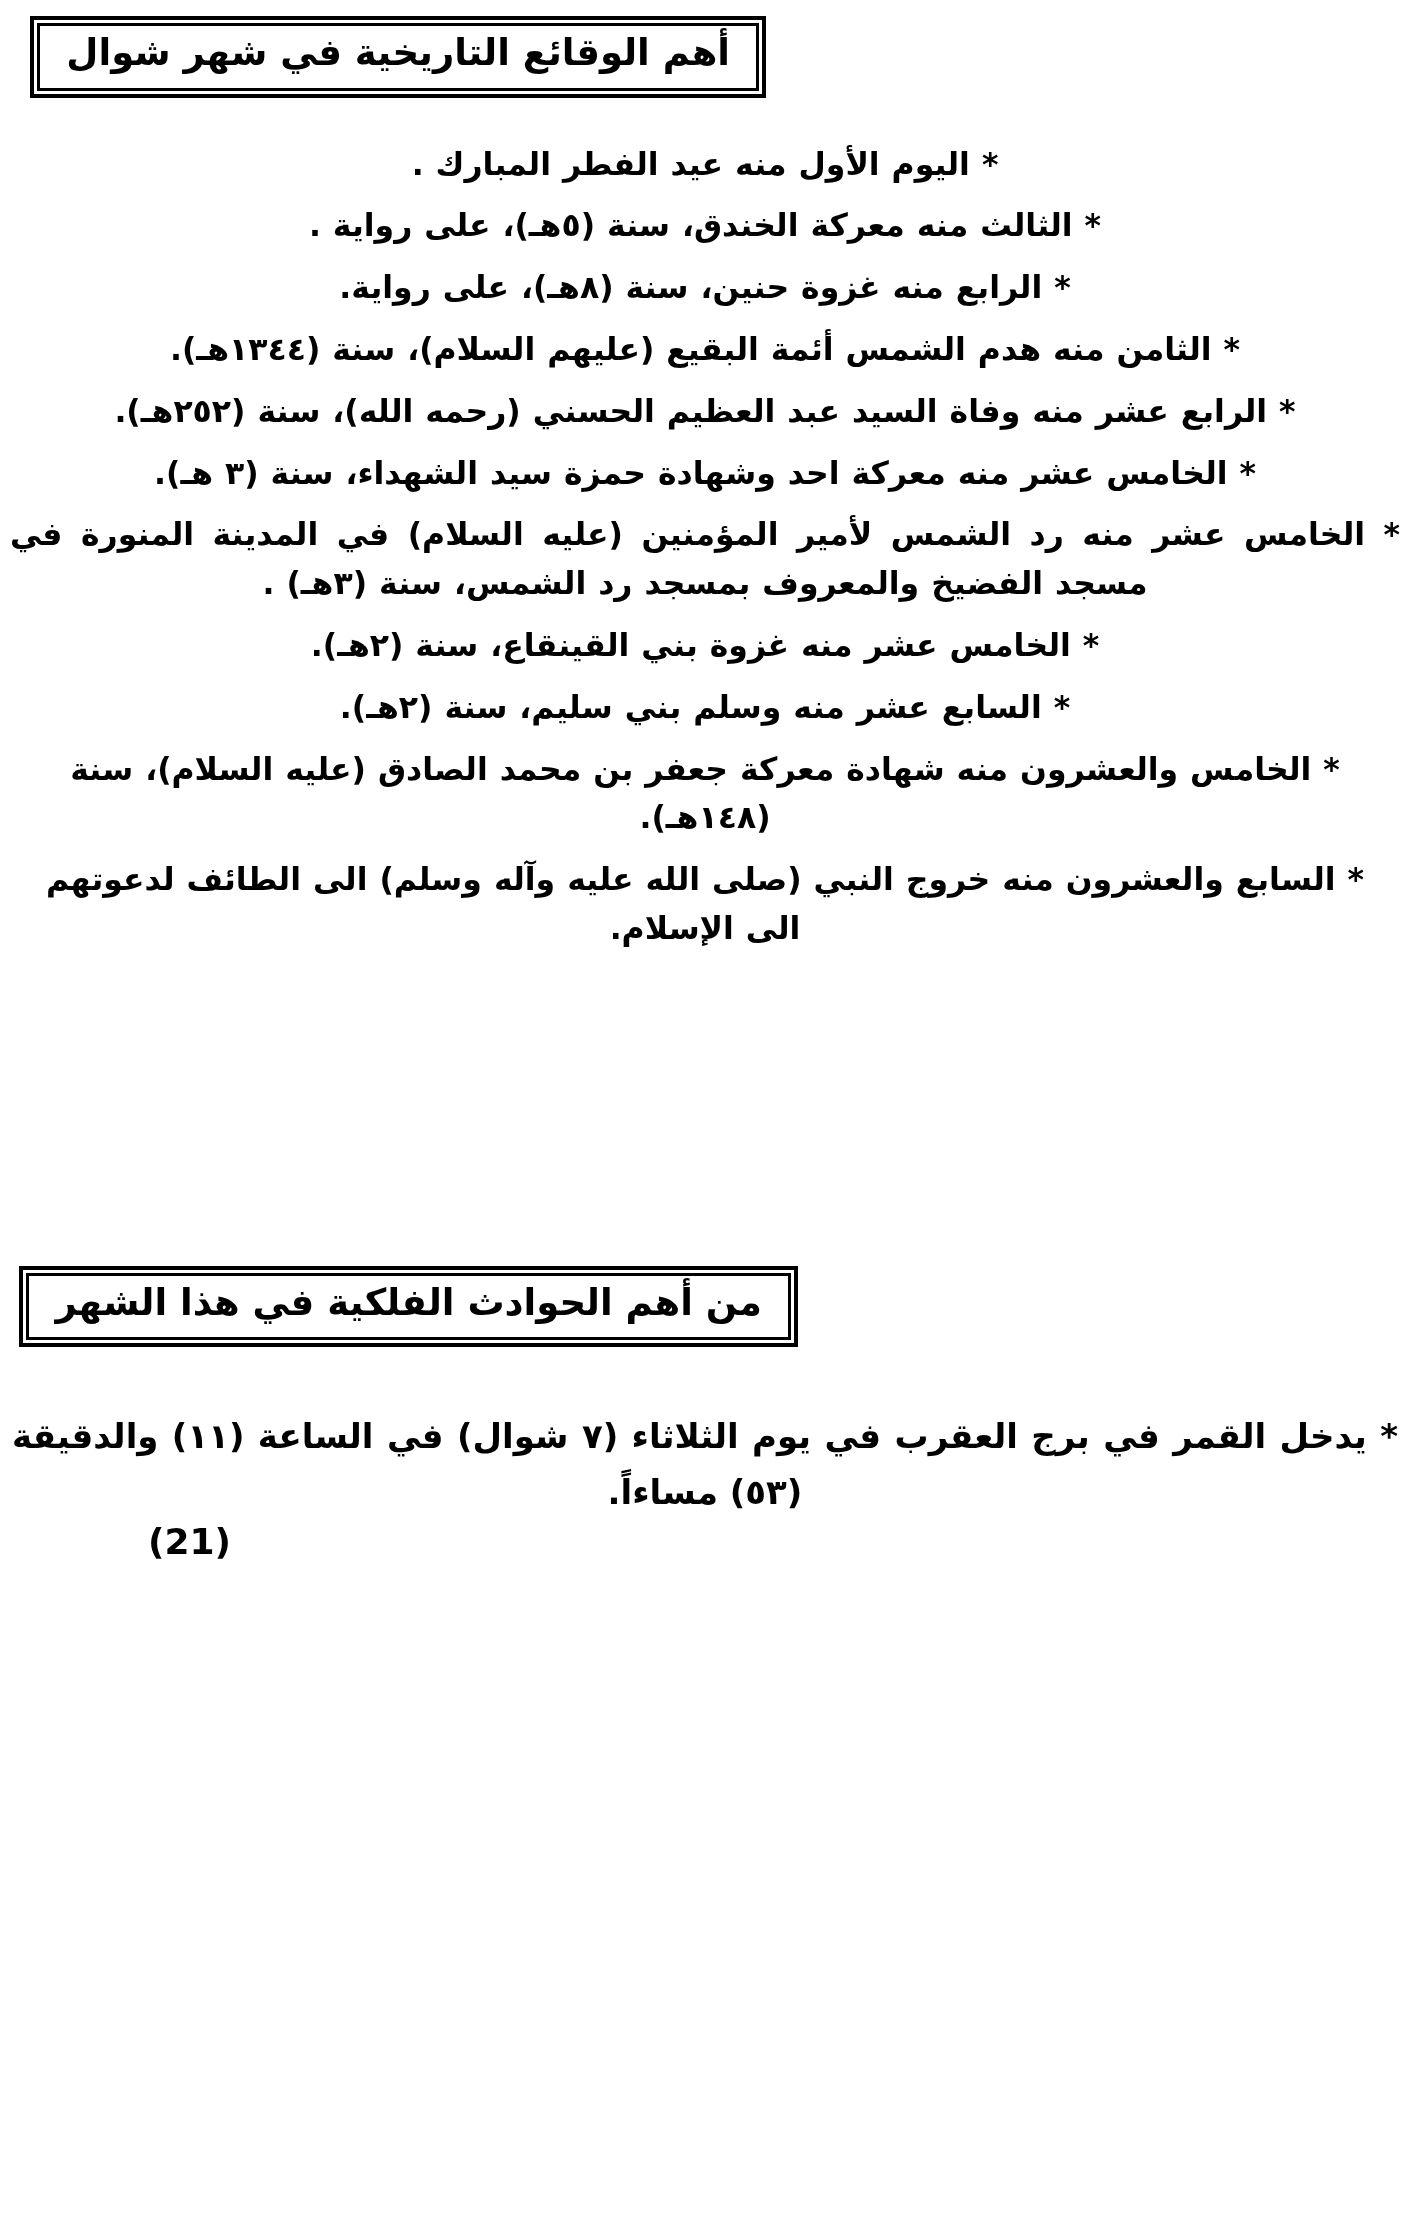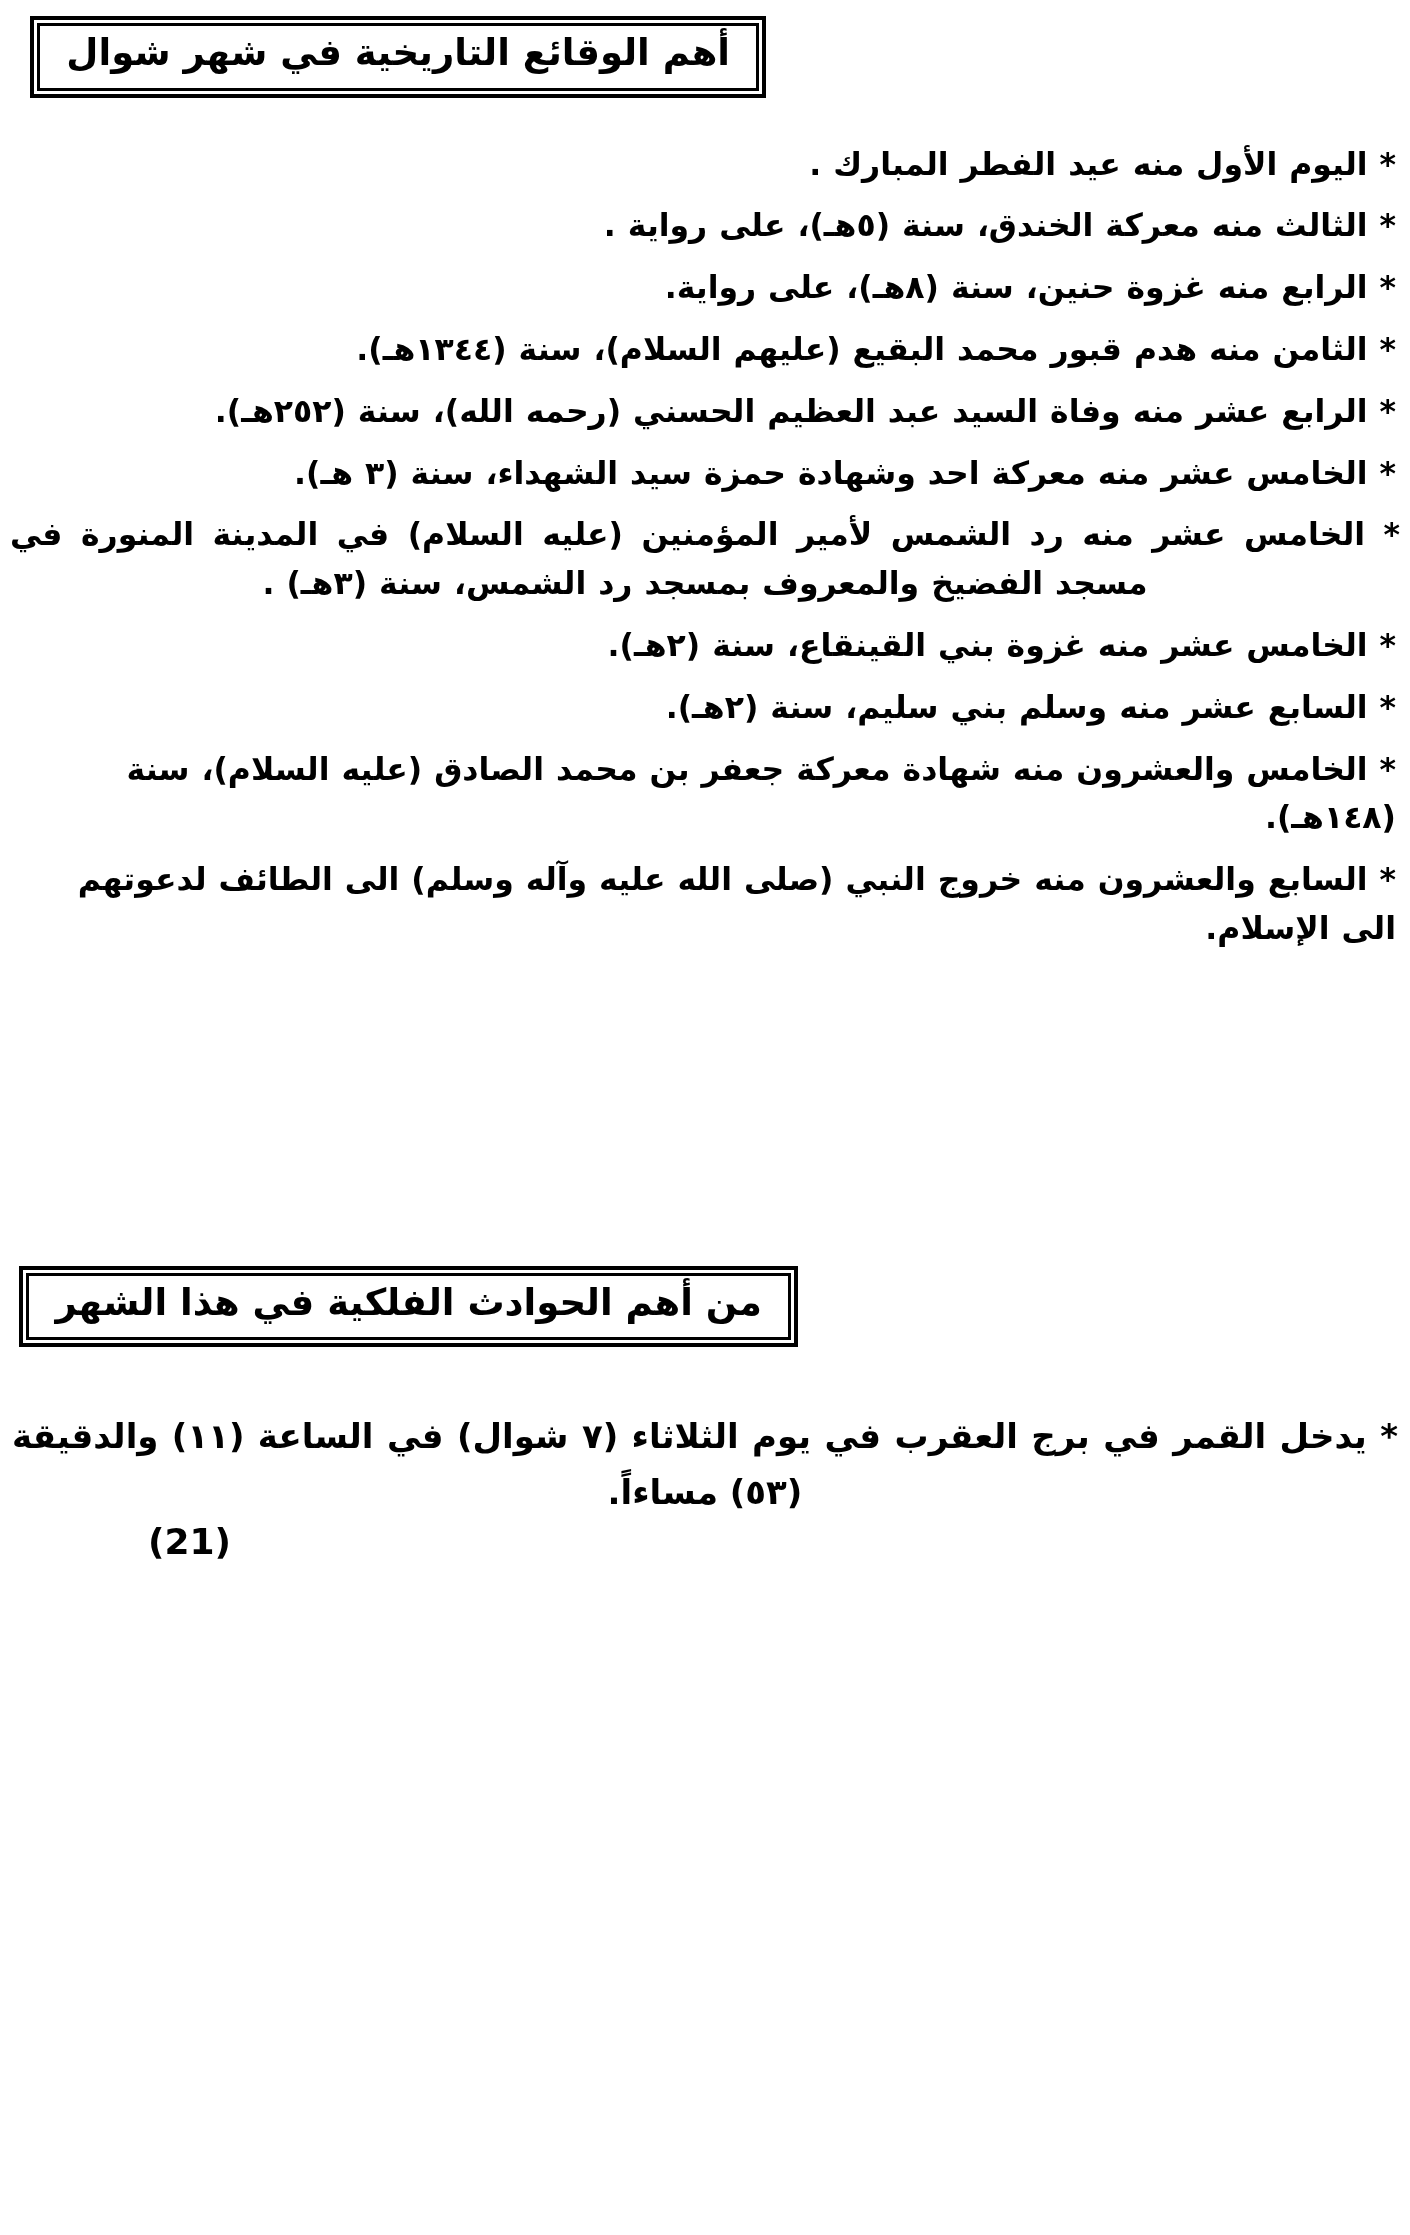--- a/index.html
+++ b/index.html
@@ -57,20 +57,21 @@
   
   .events-list {
     margin: 0;
     padding: 0;
     list-style: none;
   }
   .event-item {
     font-size: 31.5px;
     font-weight: bold;
     line-height: 1.55;
+    text-align: center;
     margin: 0 0 13px 0;
     padding: 0 14px;
     word-spacing: 1px;
   }
   .event-item.long {
     text-align: justify;
     text-align-last: center;
     padding: 0 10px;
   }
 
@@ -110,21 +111,21 @@
       </div>
     </div>
   </div>
 
   <div class="spacer-top"></div>
 
   <ul class="events-list">
     <li class="event-item">* اليوم الأول منه عيد الفطر المبارك .</li>
     <li class="event-item">* الثالث منه معركة الخندق، سنة (٥هـ)، على رواية .</li>
     <li class="event-item">* الرابع منه غزوة حنين، سنة (٨هـ)، على رواية.</li>
-    <li class="event-item">* الثامن منه هدم قبور محمد البقيع (عليهم السلام)، سنة (١٣٤٤هـ).</li>
+    <li class="event-item">* الثامن منه هدم الشمس أئمة البقيع (عليهم السلام)، سنة (١٣٤٤هـ).</li>
     <li class="event-item">* الرابع عشر منه وفاة السيد عبد العظيم الحسني (رحمه الله)، سنة (٢٥٢هـ).</li>
     <li class="event-item">* الخامس عشر منه معركة احد وشهادة حمزة سيد الشهداء، سنة (٣ هـ).</li>
     <li class="event-item long">* الخامس عشر منه رد الشمس لأمير المؤمنين (عليه السلام) في المدينة المنورة في مسجد الفضيخ والمعروف بمسجد رد الشمس، سنة (٣هـ) .</li>
     <li class="event-item">* الخامس عشر منه غزوة بني القينقاع، سنة (٢هـ).</li>
     <li class="event-item">* السابع عشر منه وسلم بني سليم، سنة (٢هـ).</li>
     <li class="event-item">* الخامس والعشرون منه شهادة معركة جعفر بن محمد الصادق (عليه السلام)، سنة (١٤٨هـ).</li>
     <li class="event-item">* السابع والعشرون منه خروج النبي (صلى الله عليه وآله وسلم) الى الطائف لدعوتهم الى الإسلام.</li>
   </ul>
 
   <div class="spacer-mid"></div>

